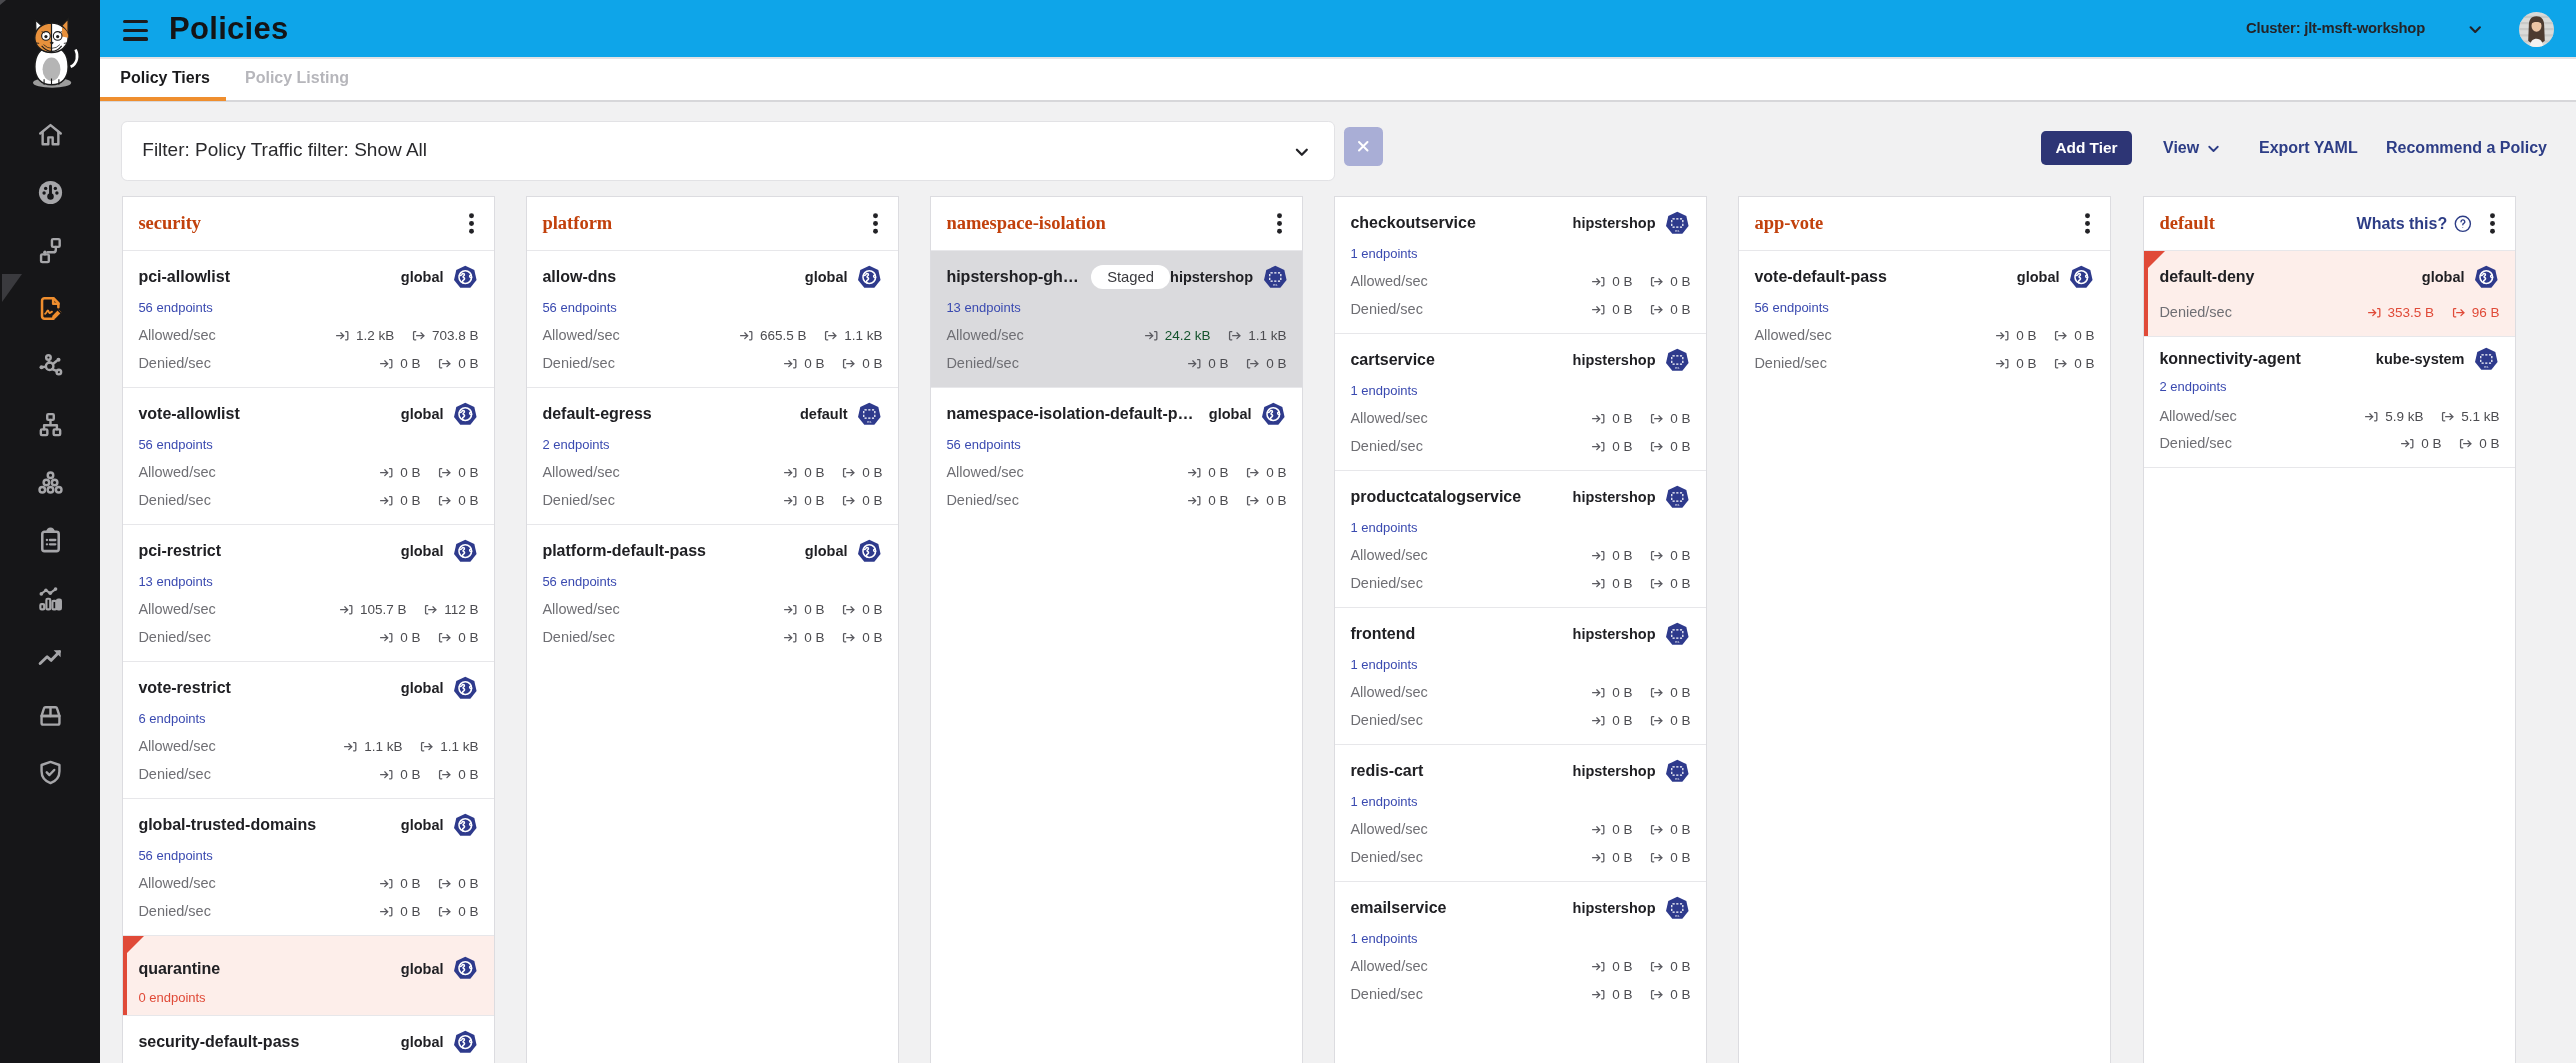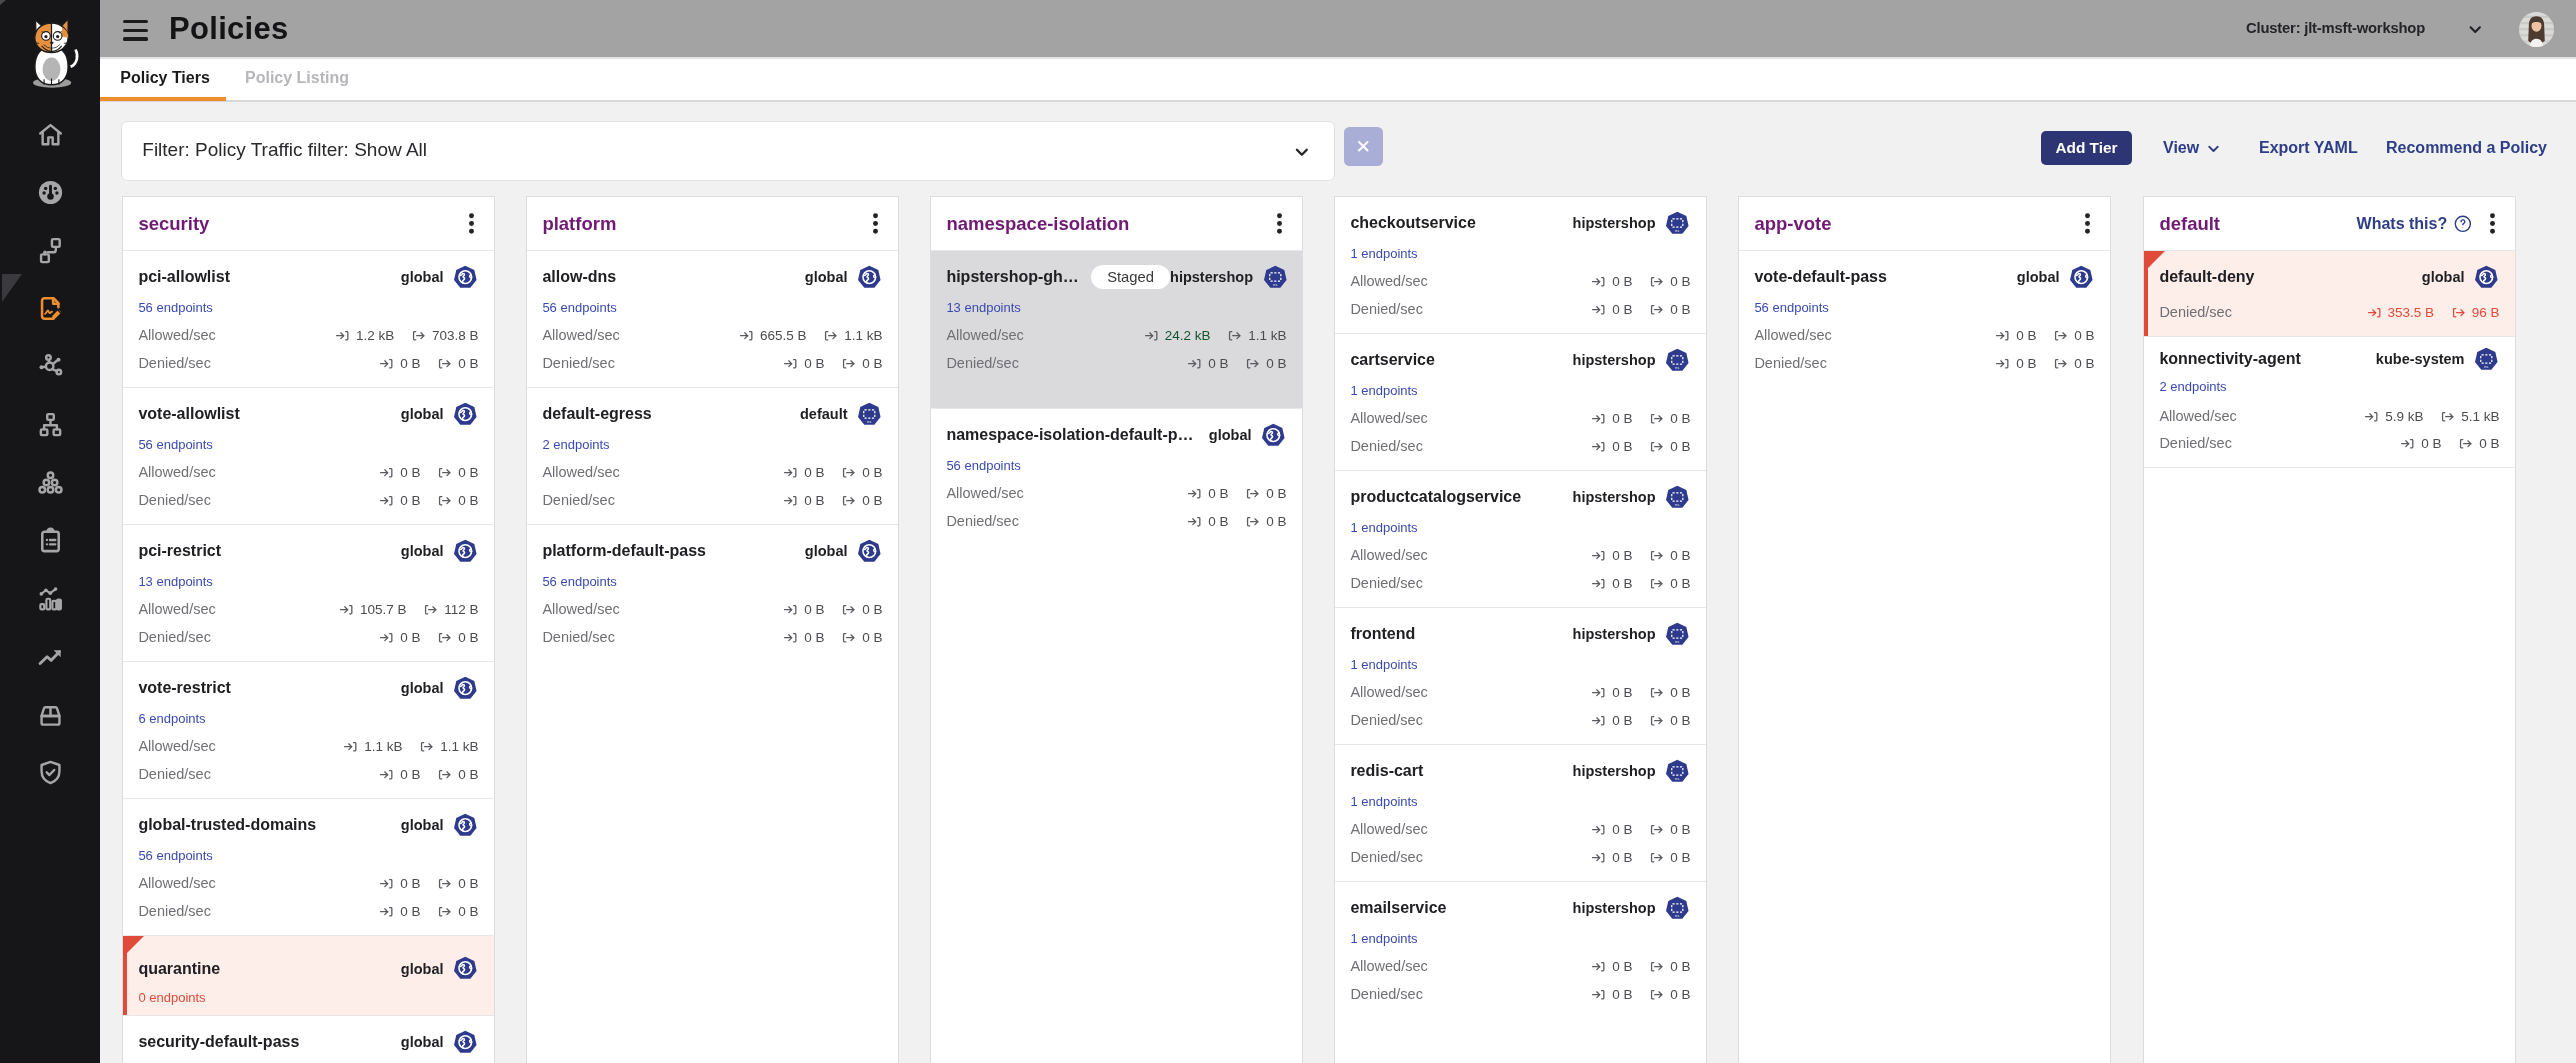--- a/index.html
+++ b/index.html
@@ -1,38 +1,38 @@
 <!DOCTYPE html>
 <html style="font-size:9.9px"><head><meta charset="utf-8"><style>
 * { margin:0; padding:0; box-sizing:border-box; }
 html,body { width:2576px; height:1064px; font-family:"Liberation Sans",sans-serif; background:#f1f1f2; overflow:hidden; }
 .sidebar { position:absolute; left:0; top:0; width:100px; height:1064px; background:#161618; z-index:5; }
 .nav { position:relative; width:100px; height:58px; display:flex; align-items:center; justify-content:center; }
 .navs { position:absolute; top:105px; left:0; width:100px; }
 .awedge { position:absolute; left:1.8px; top:-4.9px; width:0; height:0; border-top:28px solid #3a3a3e; border-right:20.3px solid transparent; }
 .corner { position:absolute; left:0; top:0; width:0; height:0; border-top:5.5px solid #4a4a4e; border-right:6.8px solid transparent; }
-.header { position:absolute; left:100px; top:0; width:2476px; height:57px; background:#a3a3a3; }
+.header { position:absolute; left:100px; top:0; width:2476px; height:57px; background:#0ea5e9; }
 .hdrline { position:absolute; left:100px; top:57px; width:2476px; height:1.8px; background:#e3e3e5; }
 .burger { position:absolute; left:23.4px; top:20.3px; width:24.6px; }
 .burger div { height:3.1px; background:#1c1c1e; border-radius:1.5px; margin-bottom:5.5px; }
 .ptitle { position:absolute; left:69px; top:10.5px; font-size:31px; font-weight:bold; color:#141416; letter-spacing:0.3px; }
 .tabs { position:absolute; left:100px; top:59px; width:2476px; height:41px; background:#fff; }
 .tabline { position:absolute; left:100px; top:100px; width:2476px; height:1.8px; background:#d7d7da; }
 .tabactive { position:absolute; left:100px; top:97px; width:126px; height:4.3px; background:#ef8e2e; z-index:2; }
 .tab1 { position:absolute; left:20.3px; top:9.9px; font-size:16px; font-weight:bold; color:#1a1a1c; }
 .tab2 { position:absolute; left:145px; top:9.9px; font-size:16px; font-weight:bold; color:#b6b6bb; }
 .filterbox { position:absolute; left:121px; top:121px; width:1214px; height:60px; background:#fff; border:1.2px solid #e2e2e5; border-radius:6.2px; }
 .ftext { position:absolute; left:20.3px; top:16.6px; font-size:19px; color:#29292c; }
 .xbtn { position:absolute; left:1344px; top:127px; width:39px; height:39px; background:#a9aed6; border-radius:5.5px; display:flex; align-items:center; justify-content:center; }
 .addtier { position:absolute; left:2041px; top:131px; width:91px; height:34px; background:#2d3575; border-radius:4.9px; color:#fff; font-size:15.4px; font-weight:bold; display:flex; align-items:center; justify-content:center; }
 .hlink { position:absolute; top:139px; font-size:16px; font-weight:bold; color:#2d3d86; }
 .board { position:absolute; left:0; top:196px; width:2576px; height:868px; }
 .col { position:absolute; top:0; width:373px; height:868px; background:#fff; border:1.2px solid #dcdce0; border-bottom:none; }
 .colhead { height:54px; border-bottom:1.2px solid #e7e7ea; display:flex; align-items:center; padding:0 12.3px 0 15.4px; }
-.cname { font-size:18.5px; font-weight:bold; color:#701a75; }
+.cname { font-size:18.5px; font-weight:bold; color:#c2410c;font-family:Liberation Serif, serif; }
 .sp { flex:1; }
 .whats { font-size:16px; font-weight:600; color:#2d3d86; }
 .card { position:relative; border-bottom:1.2px solid #e7e7ea; background:#fff; overflow:hidden; }
 .card.sel { background:#dadadd; }
 .card.alert { background:#fdeeea; }
 .redbar { position:absolute; left:0; top:0; width:4.3px; height:100%; background:#e04a38; }
 .wedge { position:absolute; left:0; top:0; width:0; height:0; border-top:21px solid #e04a38; border-right:21px solid transparent; }
 .trow { position:absolute; left:15.4px; right:16px; top:12.3px; height:28px; display:flex; align-items:center; }
 .ttl { font-size:16px; font-weight:600; color:#202024; white-space:nowrap; }
 .pill { margin-left:12.3px; background:#fff; border-radius:12.3px; height:24px; line-height:24px; padding:0 16px; font-size:14.8px; color:#3a3a3e; }
@@ -782,21 +782,21 @@
         <span class="cname">namespace-isolation</span>
         <span class="sp"></span>
         <svg width="21" height="21" viewBox="0 0 34 34">
           <g fill="#222226">
             <circle cx="17" cy="4.5" r="4"></circle>
             <circle cx="17" cy="17" r="4"></circle>
             <circle cx="17" cy="29.5" r="4"></circle>
           </g>
         </svg>
       </div>
-      <div class="card sel" style="height:158px;">
+      <div class="card sel" style="height:137px;">
         <div class="trow" style="top:12.3px">
           <span class="ttl">hipstershop-gh…</span>
           <span class="pill">Staged</span>
           <span class="sp"></span>
           <span class="scope">
             <span class="sclab">hipstershop</span>
             <svg width="24.6" height="24.6" viewBox="0 0 24 24" style="flex:none">
               <polygon points="12,0.8 3.2,5.0 1.0,14.6 7.1,22.2 16.9,22.2 23.0,14.6 20.8,5.0" fill="#2e3a8c"></polygon>
               <rect x="6.6" y="7.6" width="10.8" height="8.2" rx="0.8" fill="none" stroke="#fff" stroke-width="1.2" stroke-dasharray="2.1 1.5"></rect>
               <text x="12" y="20.6" font-size="3.6" fill="#fff" text-anchor="middle" font-family="Liberation Sans, sans-serif">ns</text>

